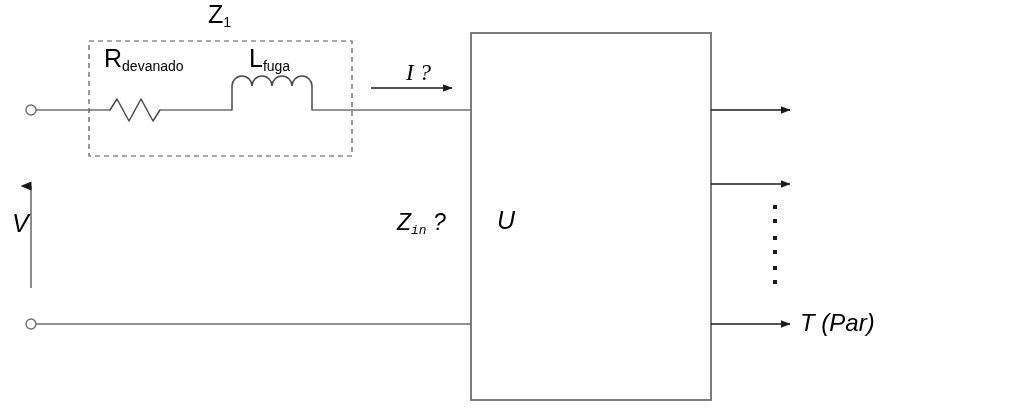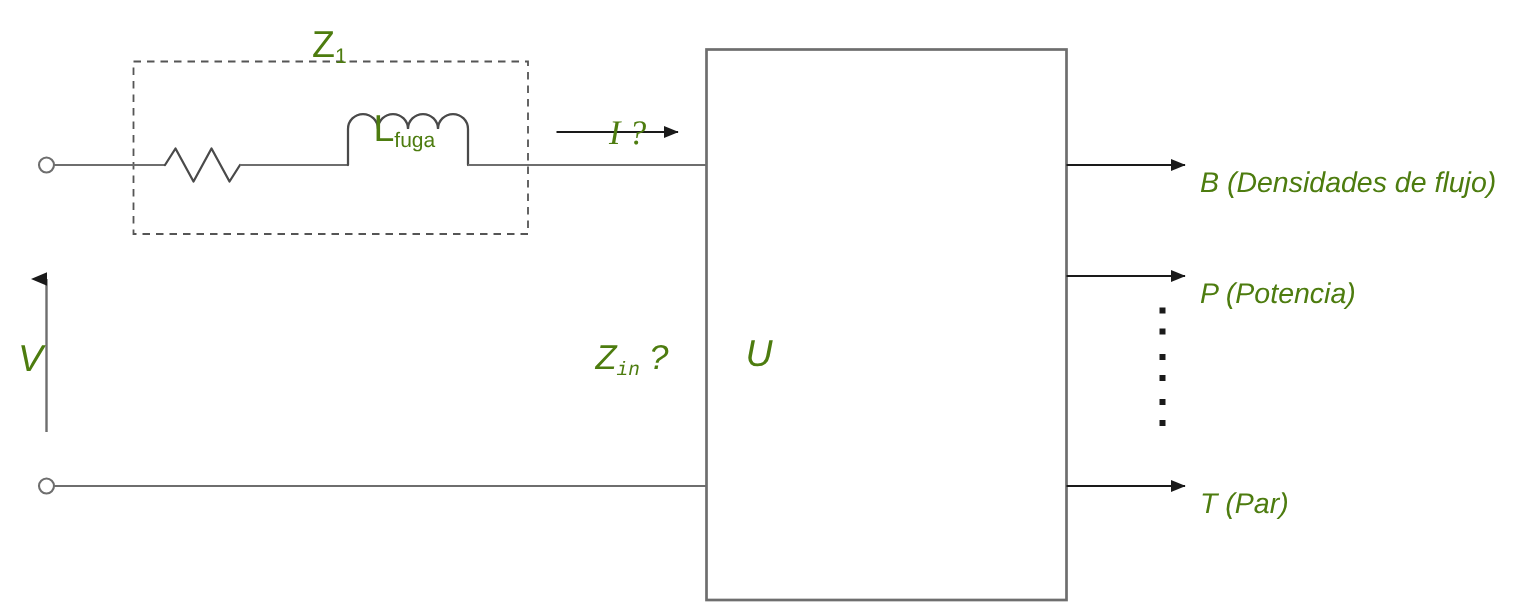--- a/index.html
+++ b/index.html
@@ -18,23 +18,22 @@
     overflow: hidden;
   }
   #diagram-svg {
     position: absolute;
     left: 0;
     top: 0;
   }
   .lbl {
     position: absolute;
     white-space: nowrap;
-    color: #4d7c0f;
+    color: #000000;
     line-height: 1.0;
-    margin-top: 16px;
   }
   .lbl-sans { font-family: "Liberation Sans", sans-serif; }
   .lbl-serif-it {
     font-family: "Liberation Serif", serif;
     font-style: italic;
   }
   .lbl-sans-it {
     font-family: "Liberation Sans", sans-serif;
     font-style: italic;
   }
@@ -56,21 +55,21 @@
     top: 2px;
     font-size: 25px;
   }
   #label-r-devanado {
     left: 104px;
     top: 46px;
     font-size: 25px;
   }
   #label-l-fuga {
     left: 249px;
-    top: 58px;
+    top: 46px;
     font-size: 25px;
   }
   #label-i {
     left: 406px;
     top: 61px;
     font-size: 23px;
   }
   #label-v {
     left: 12px;
     top: 211px;
@@ -100,21 +99,21 @@
     font-size: 19px;
   }
   #label-p {
     left: 800px;
     top: 171px;
     font-size: 19px;
   }
   #label-t {
     left: 800px;
     top: 311px;
-    font-size: 19px;
+    font-size: 24px;
   }
 </style>
 </head>
 <body>
 
 <div id="diagram-root">
 
   <svg id="diagram-svg" width="1017" height="408" viewBox="0 0 1017 408">
 
     <defs>
@@ -164,31 +163,30 @@
       <rect x="773" y="219" width="4" height="4"></rect>
       <rect x="773" y="236" width="4" height="4"></rect>
       <rect x="773" y="250" width="4" height="4"></rect>
       <rect x="773" y="266" width="4" height="4"></rect>
       <rect x="773" y="280" width="4" height="4"></rect>
     </g>
   </svg>
 
   <div class="lbl lbl-sans" id="label-z1"><span>Z</span><span class="sub">1</span></div>
 
+  <div class="lbl lbl-sans" id="label-r-devanado"><span>R</span><span class="sub">devanado</span></div>
 
   <div class="lbl lbl-sans" id="label-l-fuga"><span>L</span><span class="sub">fuga</span></div>
 
   <div class="lbl lbl-serif-it" id="label-i">I ?</div>
 
   <div class="lbl lbl-sans-it" id="label-v">V</div>
 
   <div class="lbl lbl-sans-it" id="label-zin"><span>Z</span><span class="sub-it">in</span><span> ?</span></div>
 
   <div class="lbl lbl-sans-it" id="label-u">U</div>
 
 
-  <div class="lbl lbl-sans-it" id="label-b">B (Densidades de flujo)</div>
 
-  <div class="lbl lbl-sans-it" id="label-p">P (Potencia)</div>
 
   <div class="lbl lbl-sans-it" id="label-t">T (Par)</div>
 
 </div>
 
 </body></html>

